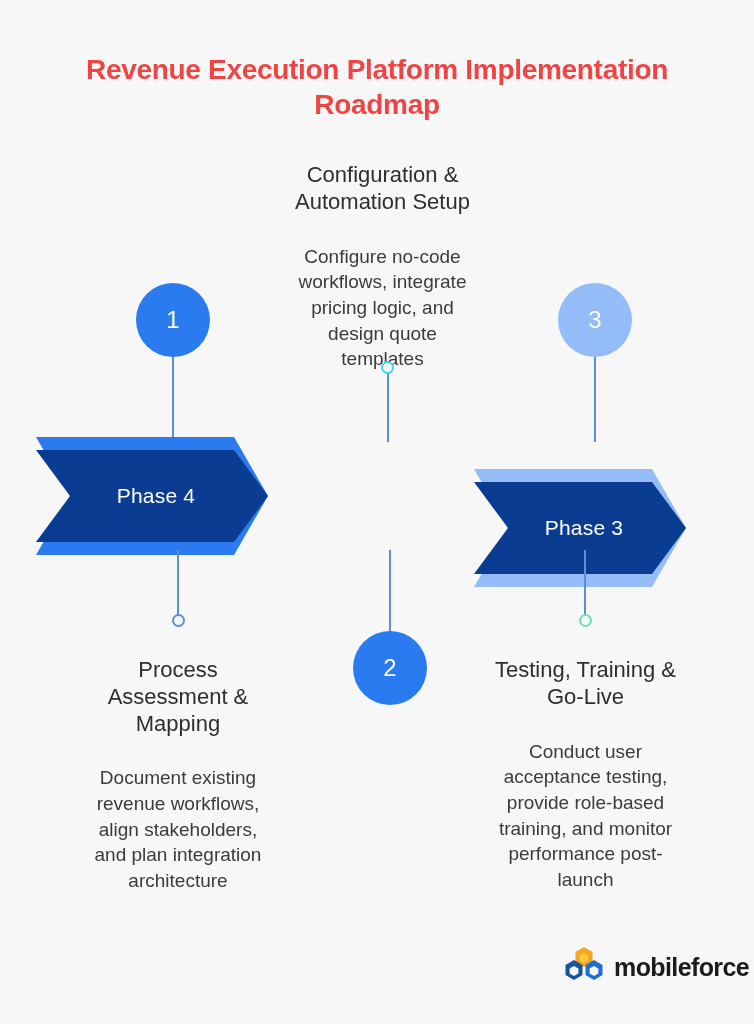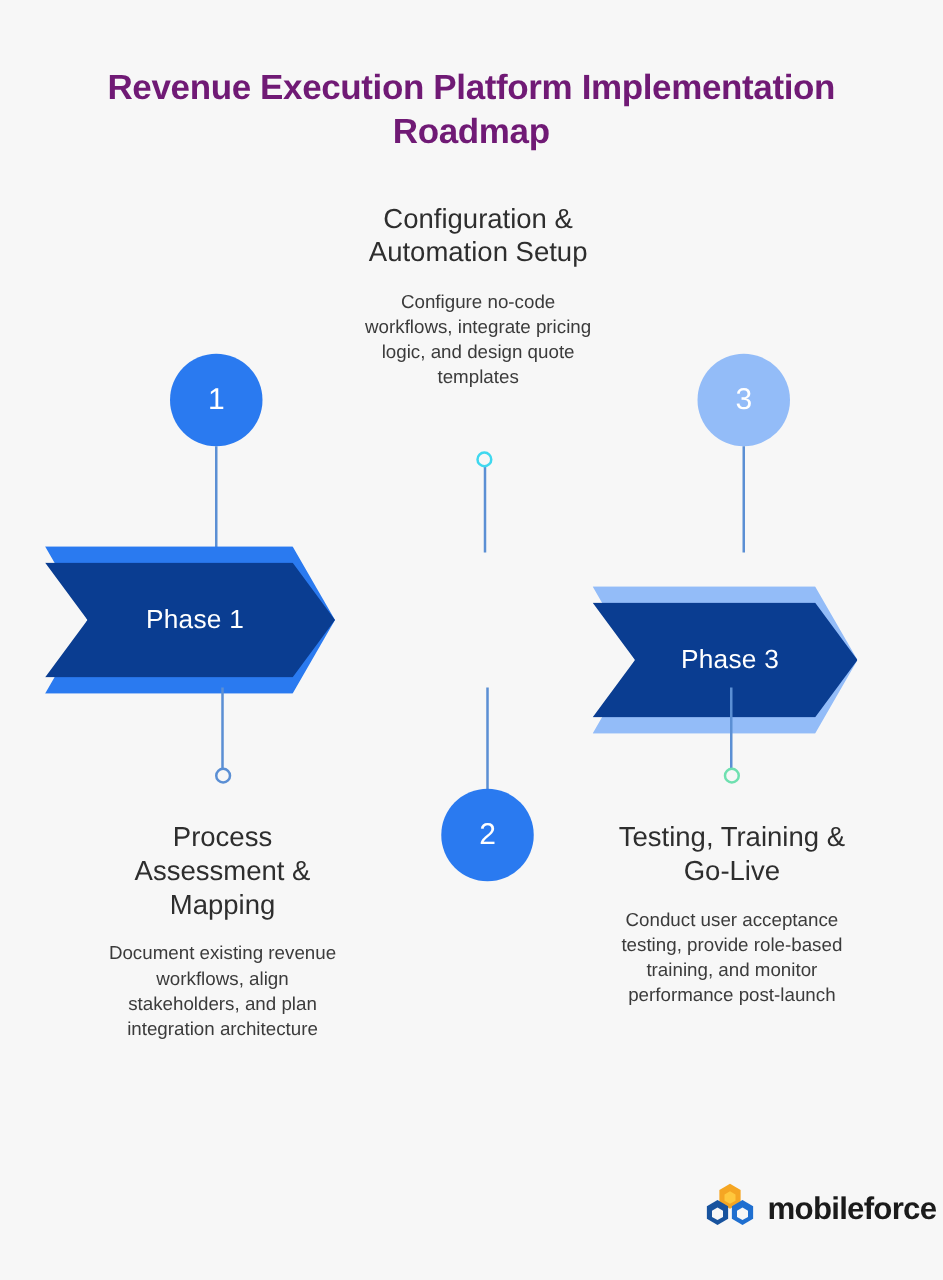--- a/index.html
+++ b/index.html
@@ -19,21 +19,21 @@
   
   .title {
     position: absolute;
     left: 40px;
     top: 52px;
     width: 674px;
     text-align: center;
     font-size: 28px;
     line-height: 1.26;
     font-weight: bold;
-    color: #701a75;
+    color: #ef4444;
     letter-spacing: -0.3px;
   }
 
   
   .timeline {
     position: absolute;
     left: 0;
     top: 437px;
     width: 754px;
     height: 118px;
@@ -109,24 +109,24 @@
   
   .blk { position: absolute; text-align: center; }
   .blk .head {
     font-size: 22px;
     line-height: 1.22;
     color: #2e2e2e;
     font-weight: normal;
     margin-top: 16px;
   }
   .blk .body {
-    font-size: 15px;
+    font-size: 19px;
     line-height: 1.35;
     color: #3b3b3b;
-    margin-top: 16px;
+    margin-top: 28px;
   }
 
   
   .logo {
     position: absolute;
     left: 563px;
     top: 936px;
     display: flex;
     align-items: flex-end;
     gap: 9px;
@@ -160,21 +160,21 @@
 <div class="bubble" id="bub3" style="left: 558px; top: 283px; width: 74px; height: 74px; background: rgb(147, 188, 248);">
   <span>3</span>
 </div>
 <div class="stem" id="stem3" style="left: 594px; top: 357px; height: 85px; background: rgb(91, 143, 212);"></div>
 
 <div class="timeline">
 
   <div class="chev" id="chev1">
     <div class="back" style="background: rgb(42, 122, 240);"></div>
     <div class="front" style="background: rgb(10, 61, 145);"></div>
-    <div class="chev-label">Phase 1</div>
+    <div class="chev-label">Phase 4</div>
   </div>
 
 
   <div class="chev" id="chev3">
     <div class="back" style="background: rgb(147, 188, 248);"></div>
     <div class="front" style="background: rgb(10, 61, 145);"></div>
     <div class="chev-label">Phase 3</div>
   </div>
 
 </div>

